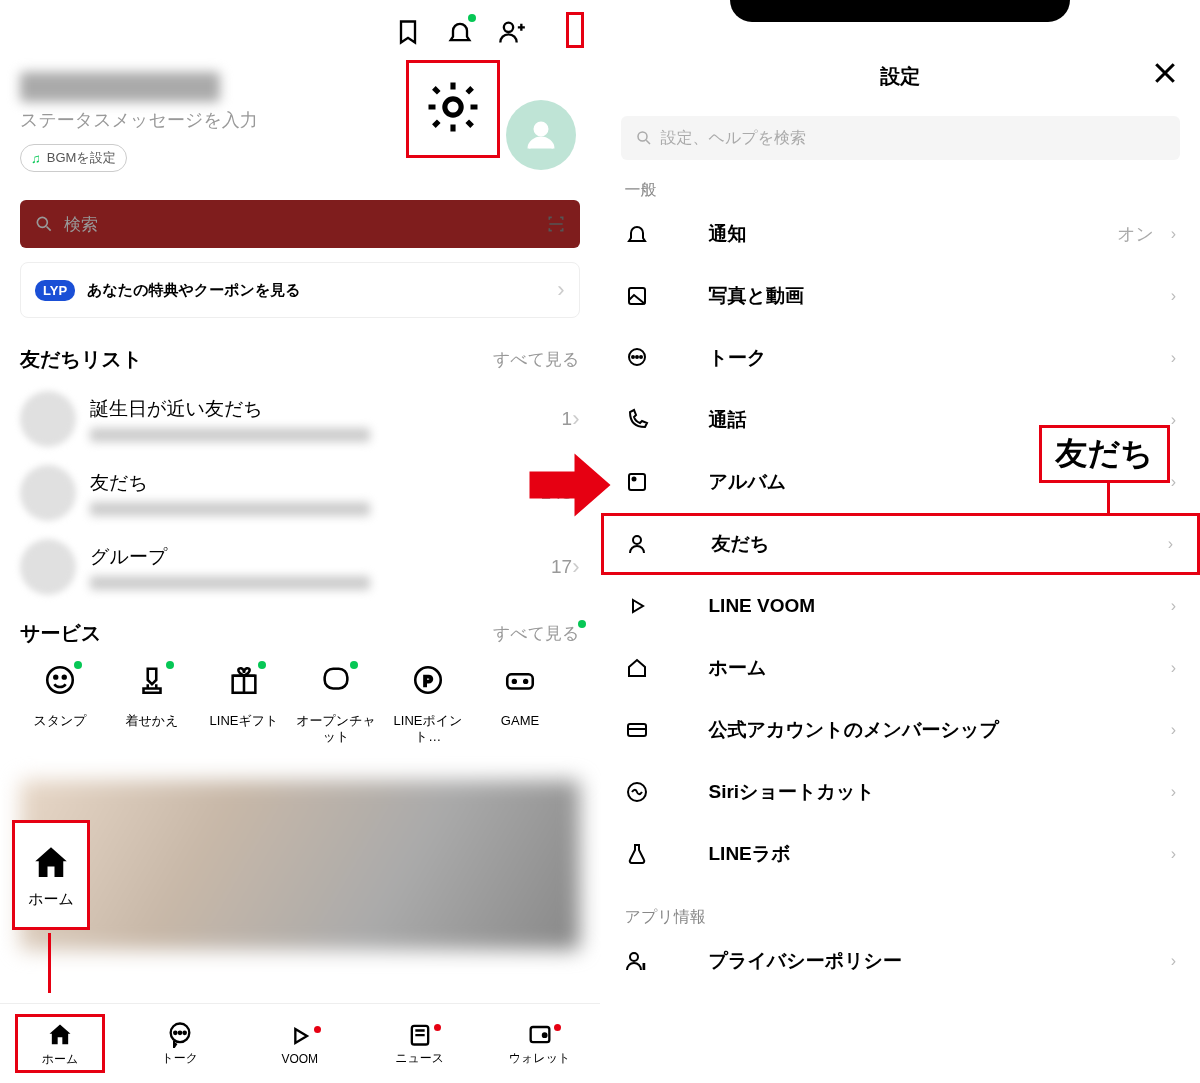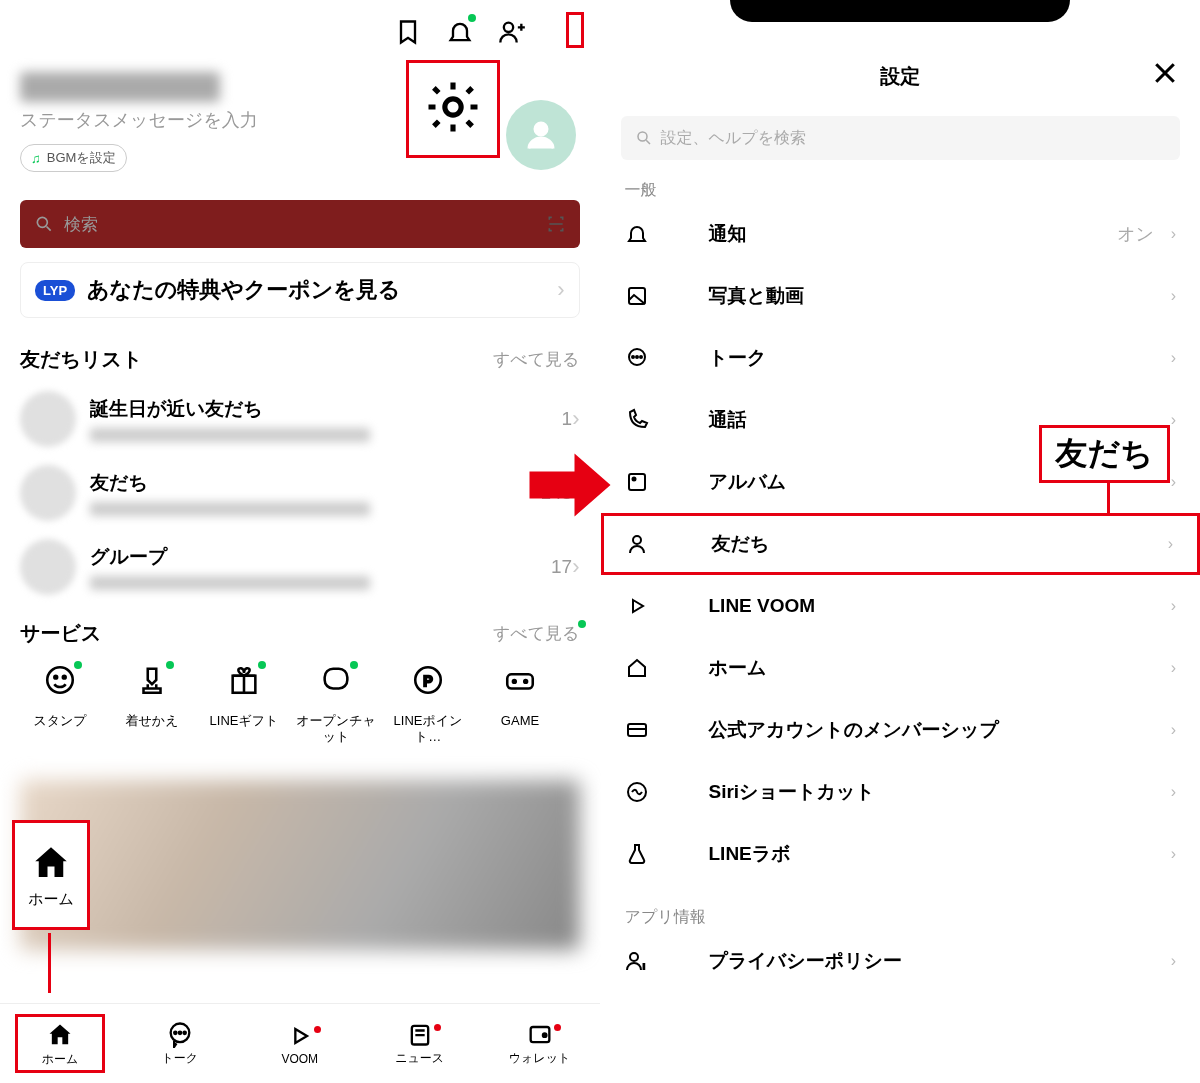--- a/index.html
+++ b/index.html
@@ -19,29 +19,29 @@
 .profile .status { font-size:18px; color:#999; margin-top:4px;}
 .bgm-chip { margin-top:12px; display:inline-flex; align-items:center; gap:6px; border:1px solid #ccc; border-radius:20px; padding:4px 10px; font-size:13px; color:#555; }
 .avatar-large { position:absolute; right:24px; top:100px; width:70px; height:70px; border-radius:50%; background:#BFE4D6; display:flex; align-items:center; justify-content:center;}
 .avatar-large svg { width:36px; height:36px; fill:#fff; stroke:#fff; }
 .l-search { position:absolute; top:200px; left:20px; right:20px; background:#7f1d1d; border-radius:6px; height:48px; display:flex; align-items:center; padding:0 14px; }
 .l-search svg { width:20px; height:20px; }
 .l-search span { flex:1; margin-left:10px; font-size:17px; color:#999; }
 .lyp { position:absolute; top:262px; left:20px; right:20px; border:1px solid #eee; border-radius:8px; height:56px; display:flex; align-items:center; padding:0 14px; justify-content:space-between;}
 .lyp-left { display:flex; align-items:center; gap:12px;}
 .lyp-badge { background:#1A4FD6; color:#fff; font-weight:800; font-size:13px; padding:3px 8px; border-radius:10px; }
-.lyp-text { font-size:22px; font-weight:600;}
+.lyp-text { font-size:15px; font-weight:600;}
 .fr { position:absolute; top:346px; left:20px; right:20px; }
 .sect-head { display:flex; justify-content:space-between; align-items:center;gap:12px; }
 .sect-title { font-size:20px; font-weight:700; }
 .see-all { font-size:17px; color:#999; }
 .friend-row { display:flex; align-items:center; margin-top:18px; }
 .friend-avatar { width:56px; height:56px; border-radius:50%; background:#e0e0e0; filter:blur(3px); }
 .friend-info { margin-left:14px; flex:1; }
-.friend-name { font-size:19px; font-weight:700; }
+.friend-name { font-size:19px; font-weight:400; }
 .friend-sub { filter:blur(5px); background:#ccc; width:280px; height:14px; margin-top:6px; border-radius:2px; }
 .friend-count { font-size:19px; color:#999; display:flex; align-items:center;}
 .svc { position:absolute; top:620px; left:20px; right:0; }
 .svc-items { display:flex; gap:12px; margin-top:16px; }
 .svc-item { width:80px; text-align:center; position:relative; }
 .svc-item svg { width:34px; height:34px; margin:0 auto; display:block; }
 .svc-item .dot { position:absolute; top:-2px; right:18px; width:8px; height:8px; background:#06C755; border-radius:50%; }
 .svc-item .label { font-size:13px; margin-top:16px; line-height:1.2; }
 .banner { position:absolute; top:780px; left:20px; right:20px; height:170px; background:linear-gradient(120deg,#e8d8c8,#c8b8a8,#aaa,#888);filter:blur(10px); border-radius:6px;}
 .home-float { position:absolute; left:12px; top:820px; width:78px; height:110px; background:#fff; display:flex; flex-direction:column; align-items:center; justify-content:center; gap:6px;}

